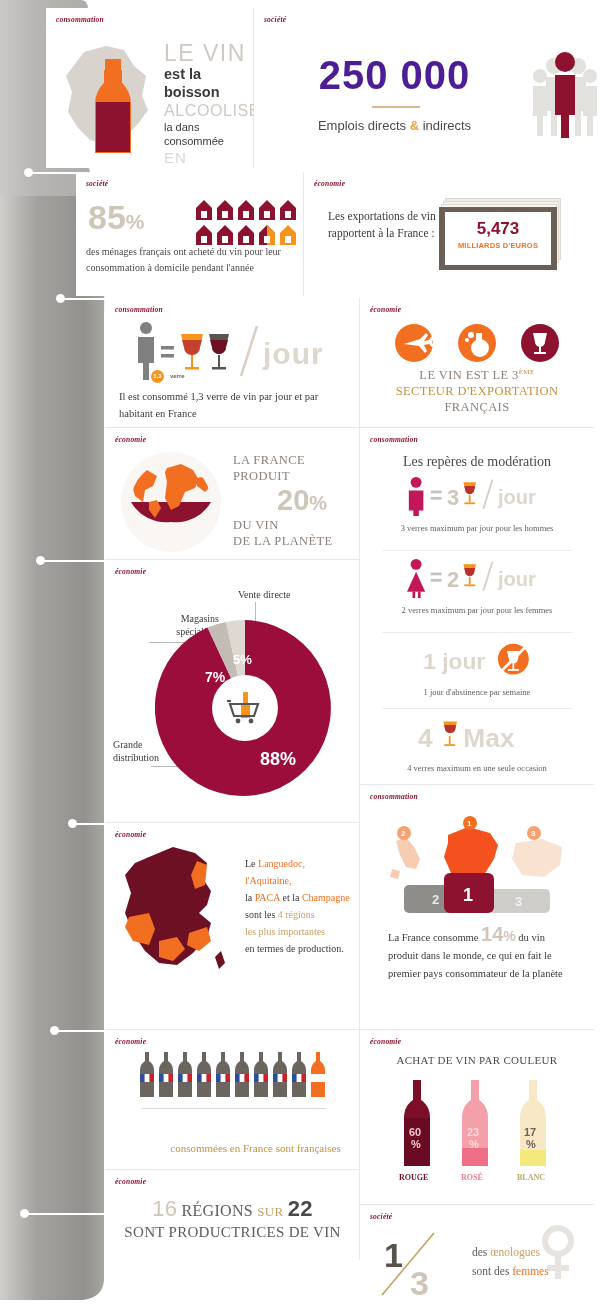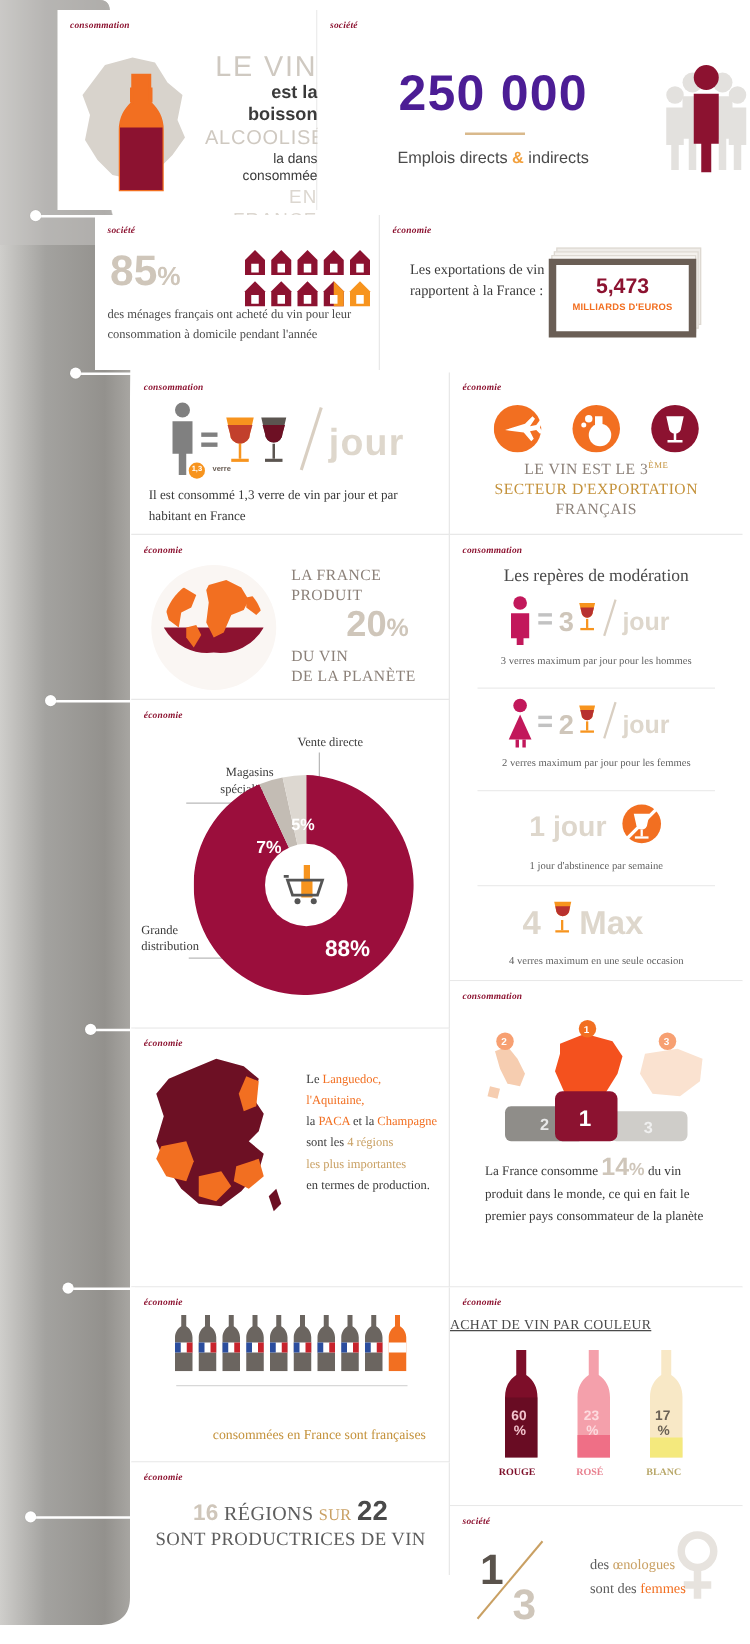--- a/index.html
+++ b/index.html
@@ -29,21 +29,21 @@
     font-size:7.5px; color:#8c1230; letter-spacing:.2px;
     position:absolute; left:10px; top:7px;
   }
 
   
   :root{}
 
   
   #b1 { left:46px; top:8px; width:208px; height:160px; border:none; border-right:1px solid #e8e8e8;}
   #b1 .art { position:absolute; left:8px; top:32px; width:110px; height:118px; }
-  #b1 .txt { position:absolute; left:118px; top:34px; width:90px; text-align:right; }
+  #b1 .txt { position:absolute; left:118px; top:34px; width:90px; text-align:left; }
   .t-levin   { font-size:23px; color:#cfc9c1; letter-spacing:1.5px; line-height:23px; font-family:"Liberation Sans", sans-serif;}
   .t-boisson { font-size:14.5px; color:#3a3a3a; font-weight:bold; line-height:18px; font-family:"Liberation Sans", sans-serif;}
   .t-alcool  { font-size:16px; color:#cfc9c1; letter-spacing:.6px; line-height:19px; font-family:"Liberation Sans", sans-serif;}
   .t-plus    { font-size:11px; color:#3a3a3a; line-height:14px; font-family:"Liberation Sans", sans-serif;}
   .t-france  { font-size:15px; color:#dcd7d0; letter-spacing:1px; line-height:19px; font-family:"Liberation Sans", sans-serif;}
 
   
   #b2 { left:254px; top:8px; width:340px; height:160px; border:none; }
   #b2 .big { position:absolute; left:18px; top:45px; width:245px; text-align:center;
              font-family:"Liberation Sans", sans-serif; font-weight:bold;
@@ -129,29 +129,29 @@
   #b12 .bots{ position:absolute; left:34px; top:22px; width:190px; height:45px;}
   #b12 .rule{ position:absolute; left:36px; top:78px; width:185px; height:1px; background:#d8d8d8;}
   #b12 .l1 { position:absolute; top:88px; left:0; width:255px; text-align:center;
              font-size:16px; color:#5d5d5d; letter-spacing:.3px;}
   #b12 .l1 .n{ font-family:"Liberation Sans",sans-serif; font-weight:bold; font-size:18px; color:#cfc6ba;}
   #b12 .l2 { position:absolute; top:112px; left:0; width:301px; text-align:center;
              font-size:11px; color:#c4923b;}
 
   
   #b13 { left:360px; top:1030px; width:234px; height:175px; border:none; border-bottom:1px solid #e8e8e8;}
-  #b13 .h { position:absolute; top:24px; left:0; width:234px; 
-            font-size:11px; color:#4a4a4a; letter-spacing:.3px;text-decoration:underline;}
+  #b13 .h { position:absolute; top:24px; left:0; width:234px; text-align:center;
+            font-size:11px; color:#4a4a4a; letter-spacing:.3px;}
   #b13 .art{ position:absolute; left:33px; top:44px; width:168px; height:112px;}
 
   
   #b14 { left:105px; top:1170px; width:255px; height:90px; border:none; border-right:1px solid #e8e8e8;}
   #b14 .l1 { position:absolute; top:26px; left:0; width:255px; text-align:center;
              font-size:16px; color:#5d5d5d; letter-spacing:.3px;}
-  #b14 .l1 .g{ font-family:"Liberation Sans",sans-serif; font-weight:bold; font-size:18px; color:#cfc6ba;}
+  #b14 .l1 .g{ font-family:"Liberation Sans",sans-serif; font-weight:normal; font-size:22px; color:#cfc6ba;}
   #b14 .l1 .d{ font-family:"Liberation Sans",sans-serif; font-weight:bold; font-size:22px; color:#4a4a4a;}
   #b14 .l1 .sur{ color:#c9a063; font-size:13px;}
   #b14 .l2 { position:absolute; top:54px; left:0; width:255px; text-align:center;
              font-size:15px; color:#5d5d5d; letter-spacing:.3px;}
 
   
   #b15 { left:360px; top:1205px; width:234px; height:110px; border:none;}
   #b15 .art { position:absolute; left:18px; top:22px; width:90px; height:72px;}
   #b15 .txt { position:absolute; left:112px; top:38px; width:120px; font-size:11.5px;
               line-height:19px; color:#5d5d5d;}

